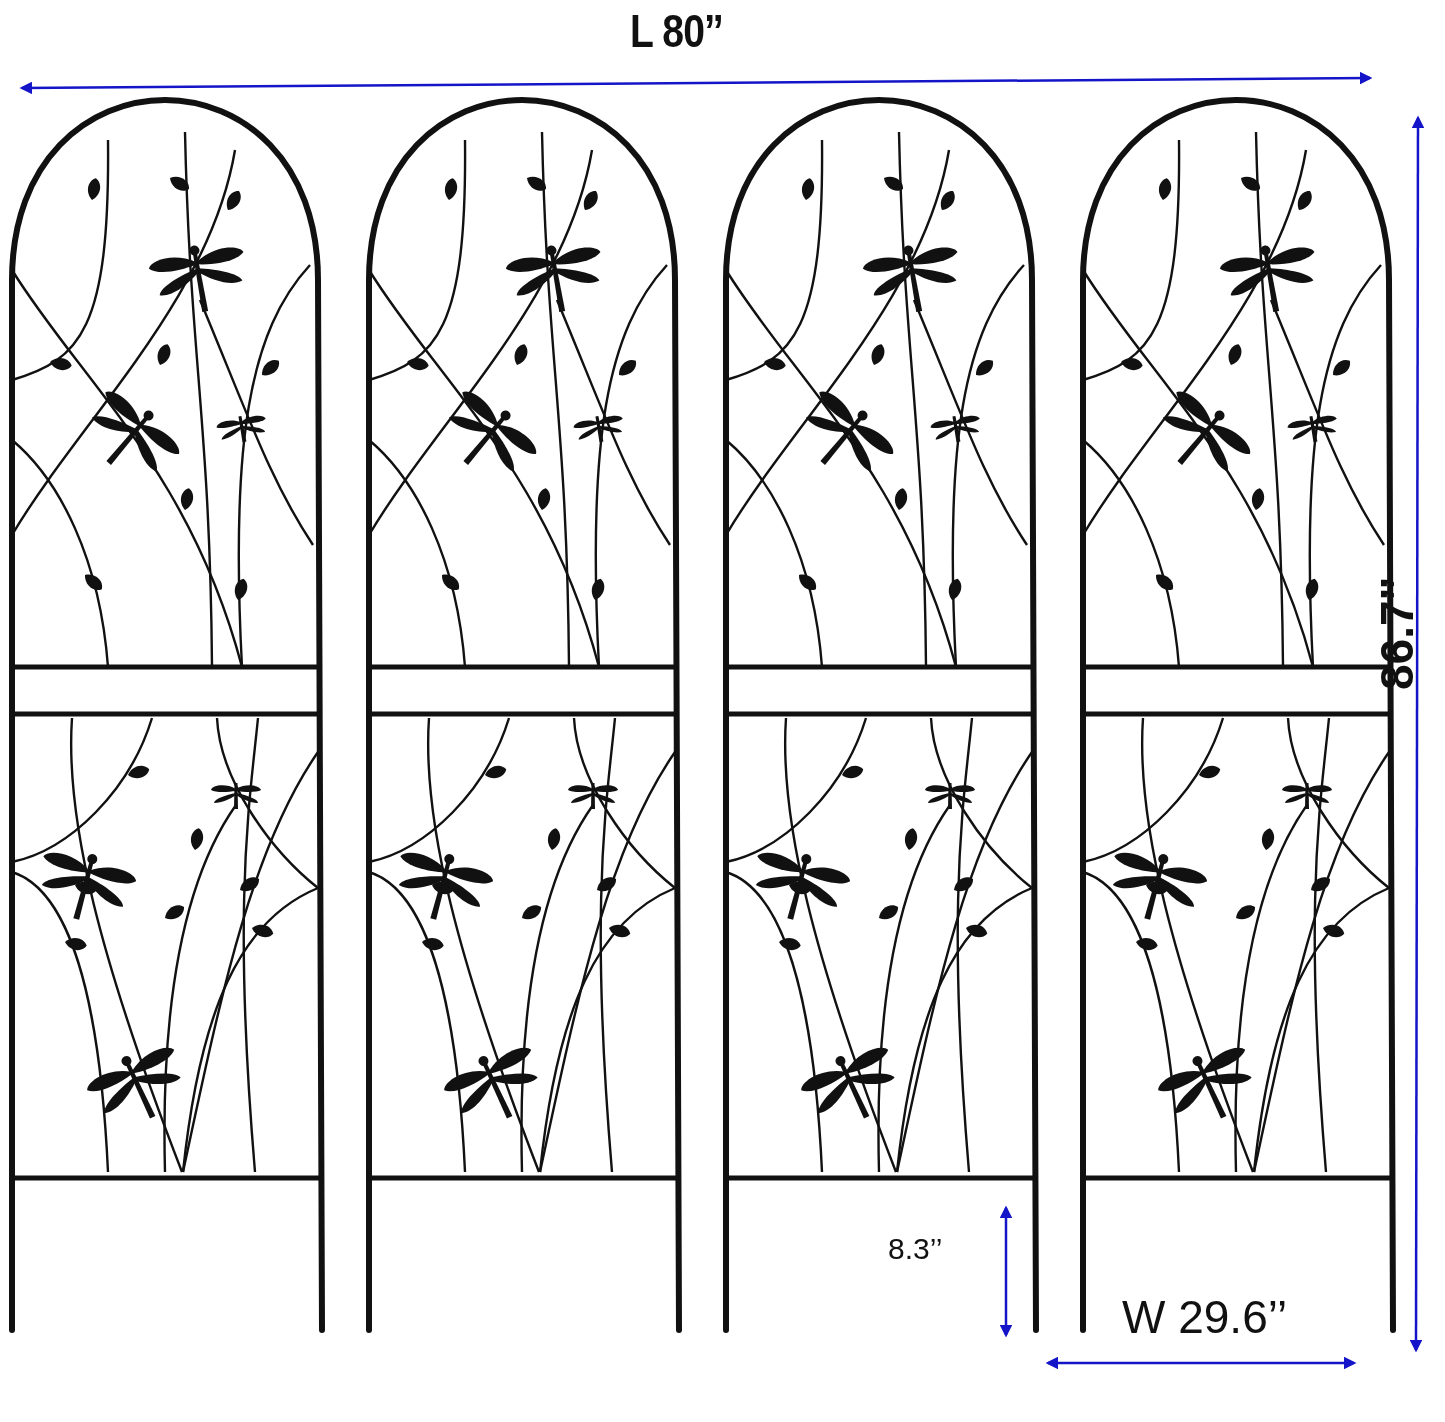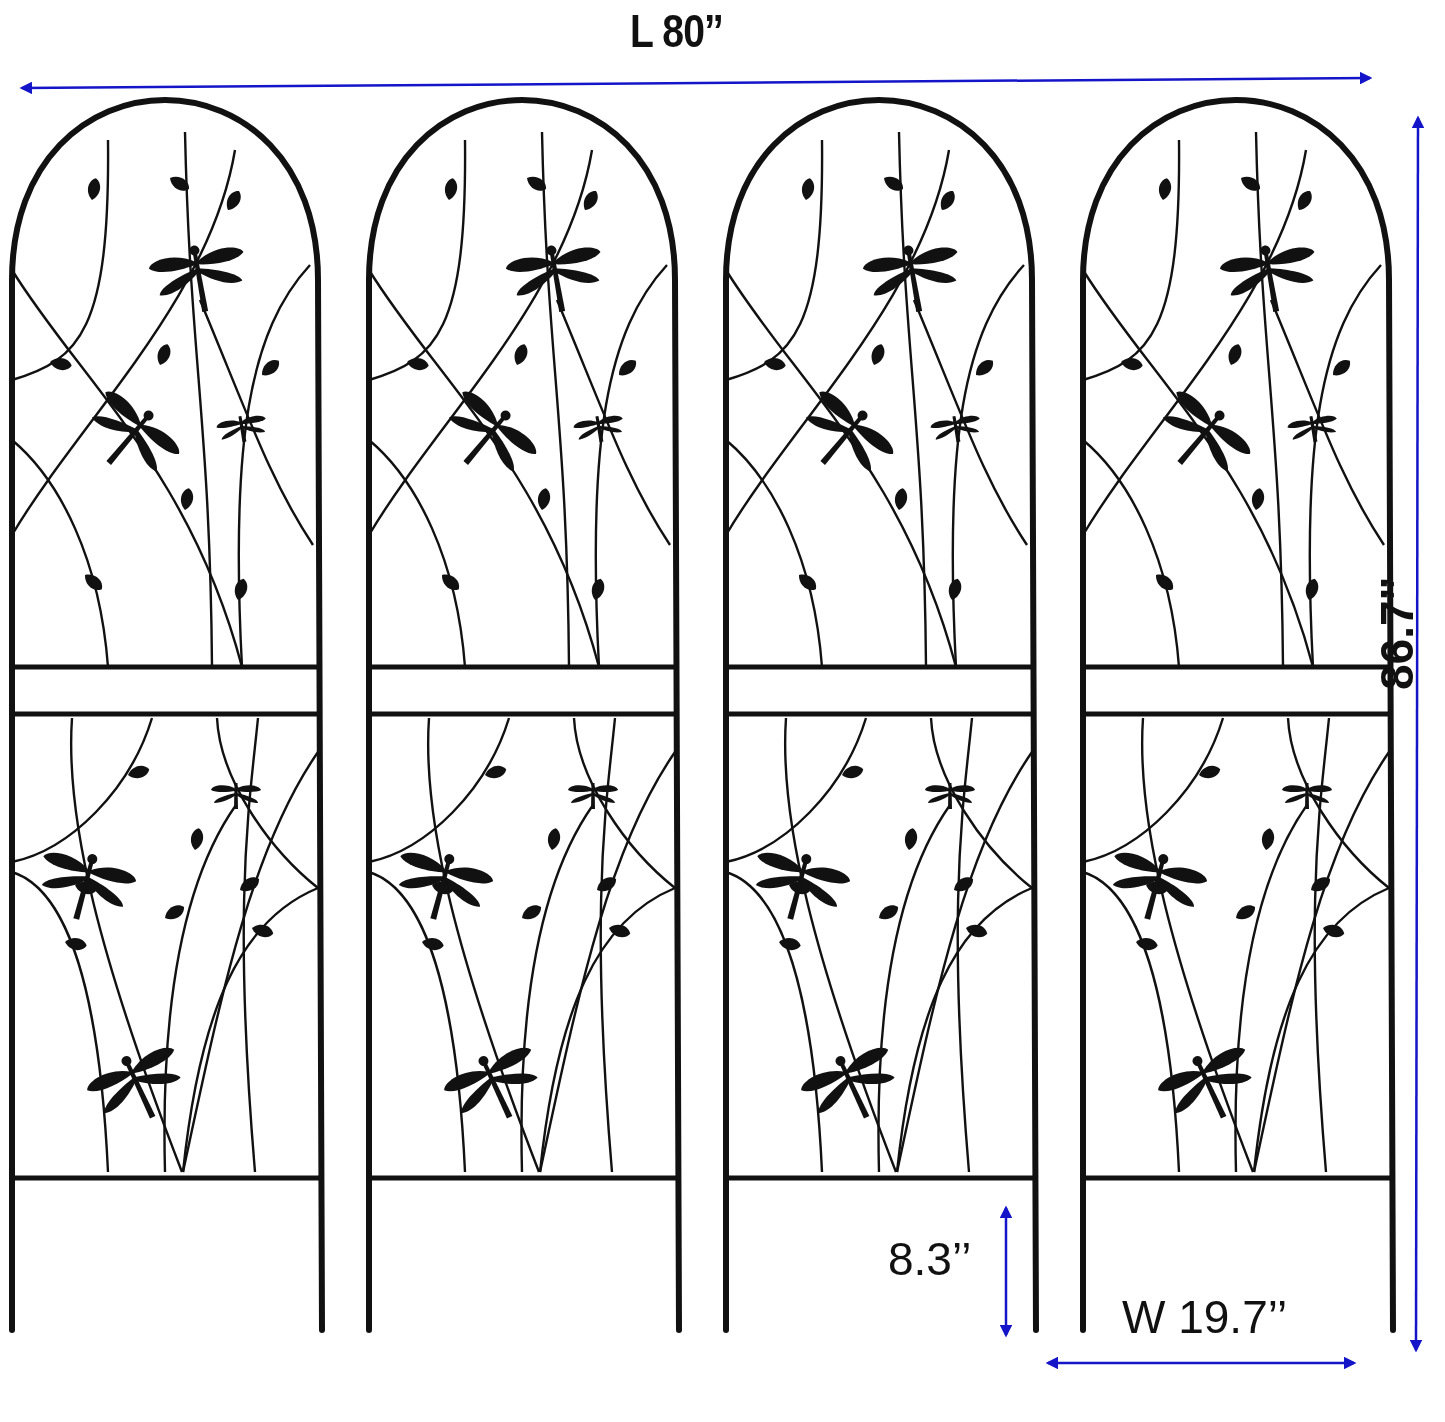--- a/index.html
+++ b/index.html
@@ -1,38 +1,38 @@
 <!DOCTYPE html>
 <html><head>
 <meta charset="utf-8">
 <style>
   html, body { margin:0; padding:0; background:#ffffff; }
   body { width:1445px; height:1422px; position:relative; overflow:hidden;
          font-family:"Liberation Sans", sans-serif; }
   .dim-label { position:absolute; color:#111; font-weight:bold; white-space:nowrap; }
   #label-length { left:630px; top:4px; font-size:46px; letter-spacing:-1px; transform:scaleX(0.85); transform-origin:left top; }
   #label-height { left:1370px; top:690px; font-size:46px; transform:rotate(-90deg); transform-origin:left top; }
-  #label-leg { left:888px; top:1232px; font-size:46px; font-weight:normal; }
+  #label-leg { left:888px; top:1232px; font-size:30px; font-weight:normal; }
   #label-width { left:1122px; top:1290px; font-size:46px; font-weight:normal; }
   svg.art { position:absolute; left:0; top:0; }
   .frame { stroke:#111; fill:none; stroke-width:6; stroke-linecap:round; }
   .bar { stroke:#111; fill:none; stroke-width:5; }
   .vine { stroke:#111; fill:none; stroke-width:2.4; }
   .leaf { fill:#111; }
   .fly path { fill:#111; }
   .arrow { stroke:#1414c8; stroke-width:2.5; fill:none; }
   .arrowhead { fill:#1414c8; }
 </style>
 </head>
 <body>
 
 <div id="label-length" class="dim-label">L 80’’</div>
 <div id="label-height" class="dim-label">86.7’’</div>
 <div id="label-leg" class="dim-label">8.3’’</div>
-<div id="label-width" class="dim-label">W 19.7’’</div>
+<div id="label-width" class="dim-label">W 29.6’’</div>
 
 <svg class="art" width="1445" height="1422" viewBox="0 0 1445 1422">
   <defs>
     <g id="leaf">
         <path class="leaf" d="M0,0 C6,-8 18,-8 22,0 C18,8 6,8 0,0 Z"></path>
       </g>
     <g id="dragonfly" class="fly">
       <path d="M-2,-30 L2,-30 L3,30 L-3,30 Z"></path>
       <ellipse cx="0" cy="-32" rx="5" ry="5" fill="#111"></ellipse>
       <path d="M0,-20 C-20,-34 -45,-30 -48,-22 C-40,-14 -18,-14 0,-18 Z"></path>

